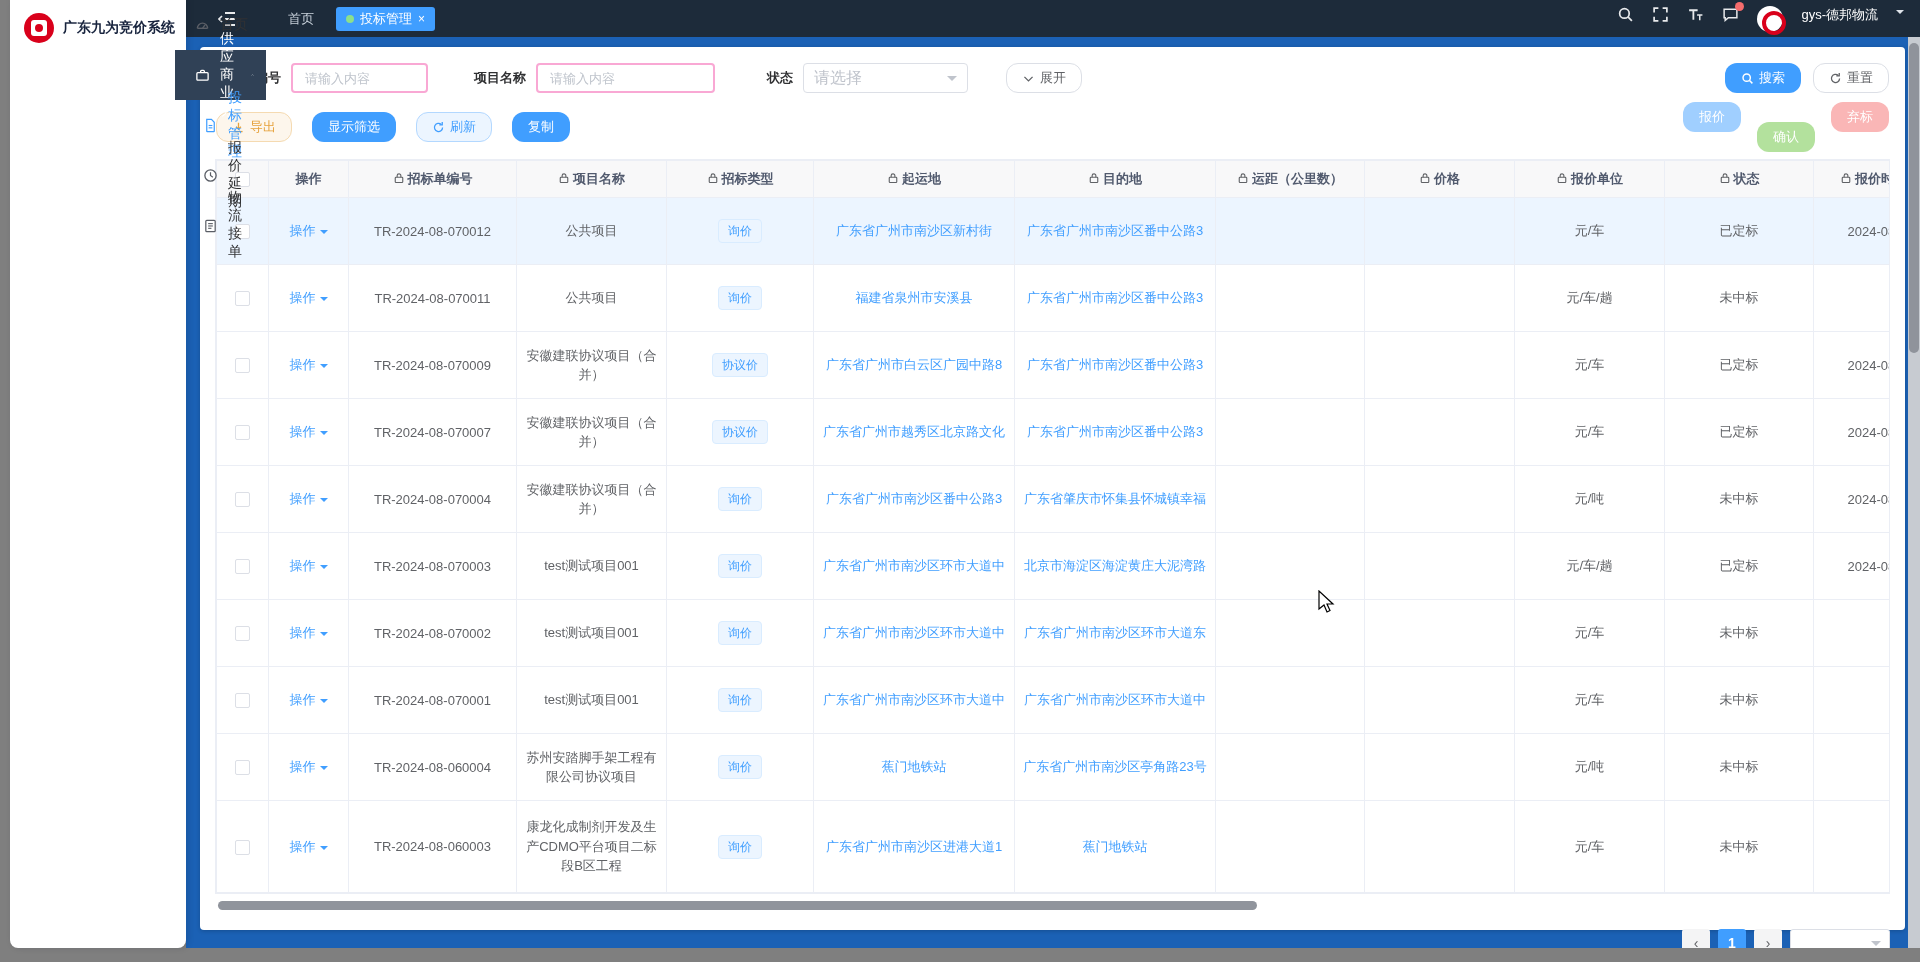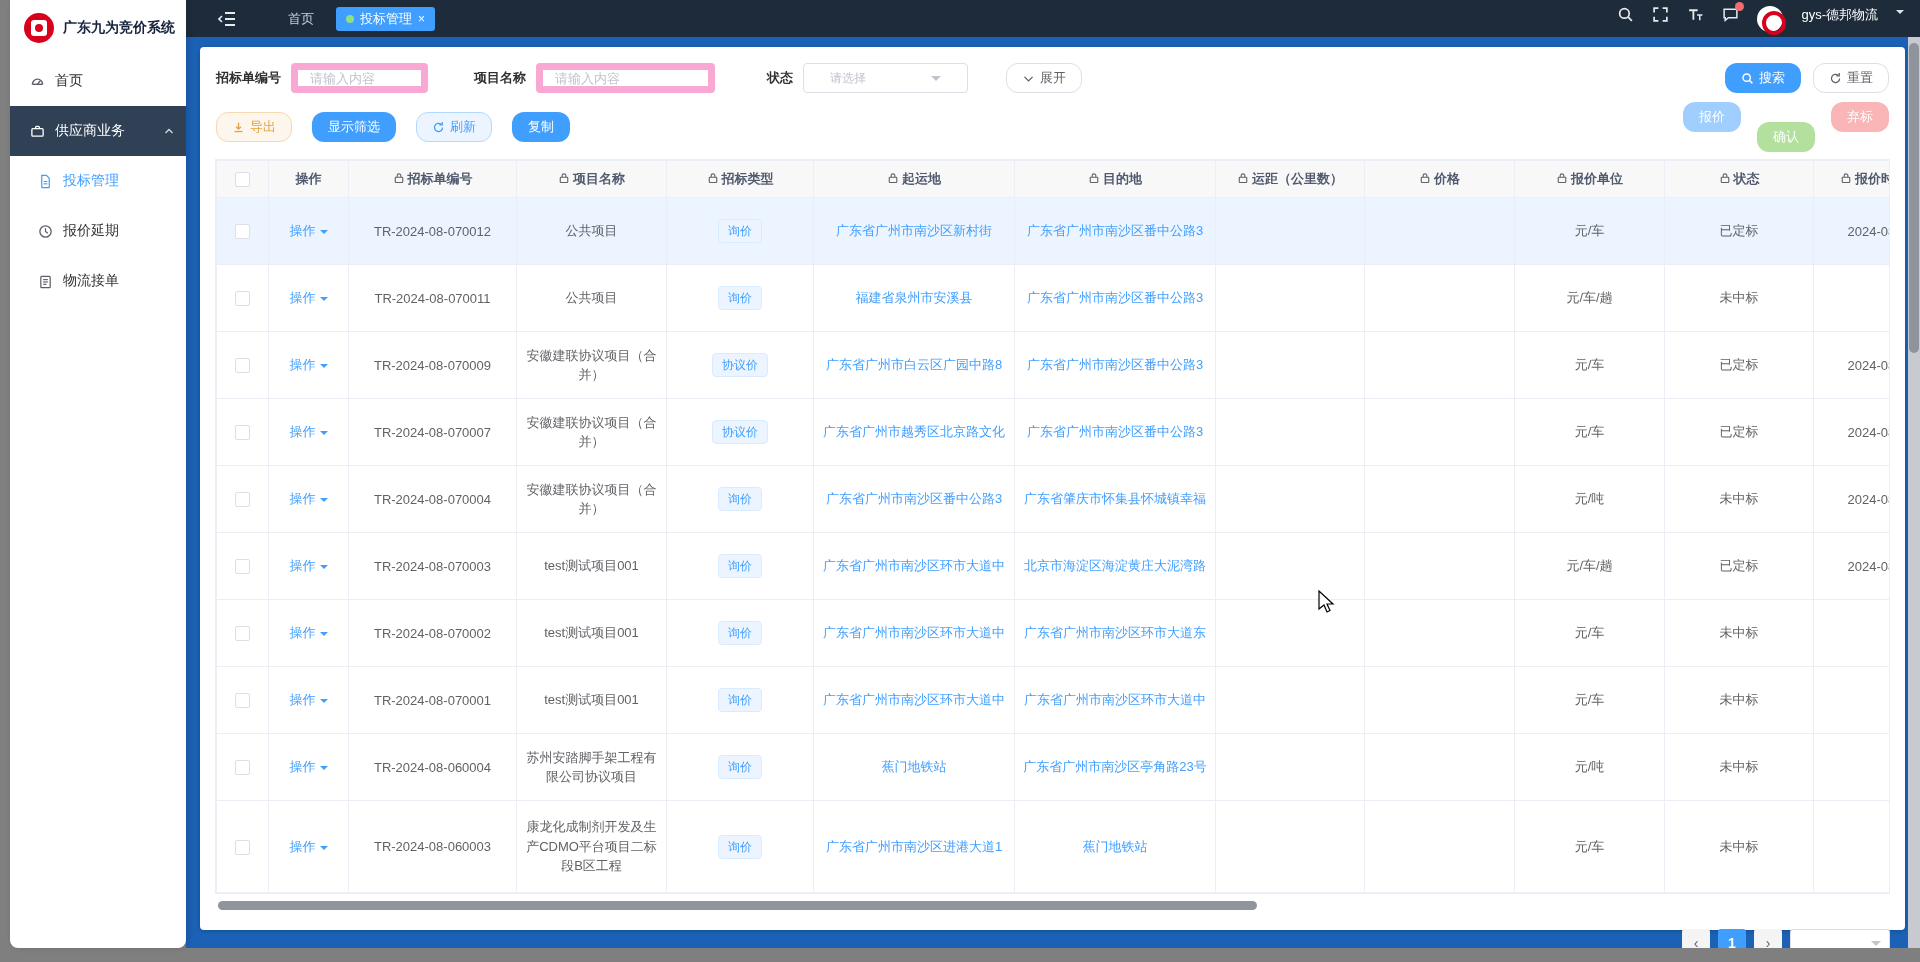--- a/index.html
+++ b/index.html
@@ -2,21 +2,21 @@
 <html><head>
 <meta charset="utf-8">
 <style>
   * { margin:0; padding:0; box-sizing:border-box; }
   html,body { width:1920px; height:962px; overflow:hidden; background:#7f7f7f;
     font-family:"Liberation Sans","DejaVu Sans",sans-serif; }
   .stage { position:absolute; left:10px; top:0; width:1910px; height:948px; display:flex; }
 
   
   .sidebar { width:176px; background:#fff; border-radius:0 0 8px 8px; z-index:3;
-    box-shadow:2px 0 6px rgba(0,21,41,.15); display:flex; flex-direction:column; }
+    box-shadow:2px 0 6px rgba(0,21,41,.15); display:flex; flex-direction:row; }
   .logo-row { height:56px; display:flex; align-items:center; padding-left:14px; gap:9px; }
   .logo { width:30px; height:30px; border-radius:50%; background:#d9001b; position:relative; flex:0 0 auto; }
   .logo-in { position:absolute; left:7px; top:7px; width:16px; height:16px; background:#fff; border-radius:3px; }
   .logo-in::after { content:""; position:absolute; left:4px; top:4px; width:8px; height:8px; background:#d9001b; border-radius:50%; }
   .logo-title { font-size:14px; font-weight:700; color:#17233d; white-space:nowrap; }
   .menu { display:flex; flex-direction:column; }
   .mi { height:50px; display:flex; align-items:center; gap:10px; padding:0 12px 0 20px;
     font-size:14px; color:#303133; cursor:pointer; }
   .mi .ic { width:15px; height:15px; color:#5a5e66; flex:0 0 auto; }
   .mi.dark { background:#304156; color:#fff; }
@@ -45,26 +45,26 @@
     border:4px solid #d9001b; border-radius:50%; }
   .uname { font-size:13px; color:#fff; cursor:pointer; }
   .caret { width:0; height:0; border:4px solid transparent; border-top-color:#dfe4ea; margin-top:4px; }
 
   
   .content { flex:1; background:#1b61b5; position:relative; overflow:hidden; padding:10px 15px 0 14px; }
   .panel { background:#fff; border-radius:4px; height:883px; box-shadow:0 1px 4px rgba(0,0,0,.2); }
 
   .frow { display:flex; align-items:center; height:54px; padding:8px 16px 0; }
   .flabel { font-size:13px; font-weight:700; color:#303133; margin-right:10px; white-space:nowrap; }
-  .inp { height:30px; border:7px solid #f9a8d4; border-radius:4px; padding:8px 12px;
+  .inp { height:30px; border:2px solid #f9a8d4; border-radius:4px; padding:8px 12px;
     font-size:13px; color:#606266; font-family:inherit; outline:none; }
   .inp::placeholder { color:#bfc4cc; }
   .sel { width:165px; height:30px; border:1px solid #dcdfe6; border-radius:4px;
-    display:flex; align-items:center; justify-content:space-between; padding:0 26px;
-    font-size:12px; color:#c0c4cc; cursor:pointer; background:#fff; }
+    display:flex; align-items:center; justify-content:space-between; padding:0 10px;
+    font-size:16px; color:#c0c4cc; cursor:pointer; background:#fff; }
   .sel .caret2 { width:0; height:0; border:5px solid transparent; border-top-color:#c0c4cc; margin-top:5px; }
 
   .btn { height:30px; border-radius:12px; font-size:13px; padding:0 15px; display:inline-flex;
     align-items:center; gap:5px; border:1px solid transparent; cursor:pointer; font-family:inherit; white-space:nowrap; }
   .btn .i14 { width:13px; height:13px; }
   .btn-primary { background:#409eff; color:#fff; }
   .btn-plain { background:#fff; border-color:#dcdfe6; color:#606266; }
   .btn-warn { background:#fdf6ec; border-color:#f5dab1; color:#e6a23c; }
   .btn-prim-plain { background:#ecf5ff; border-color:#b3d8ff; color:#409eff; }
   .btn-dis-blue { background:#a0cfff; color:#fff; cursor:not-allowed; }

